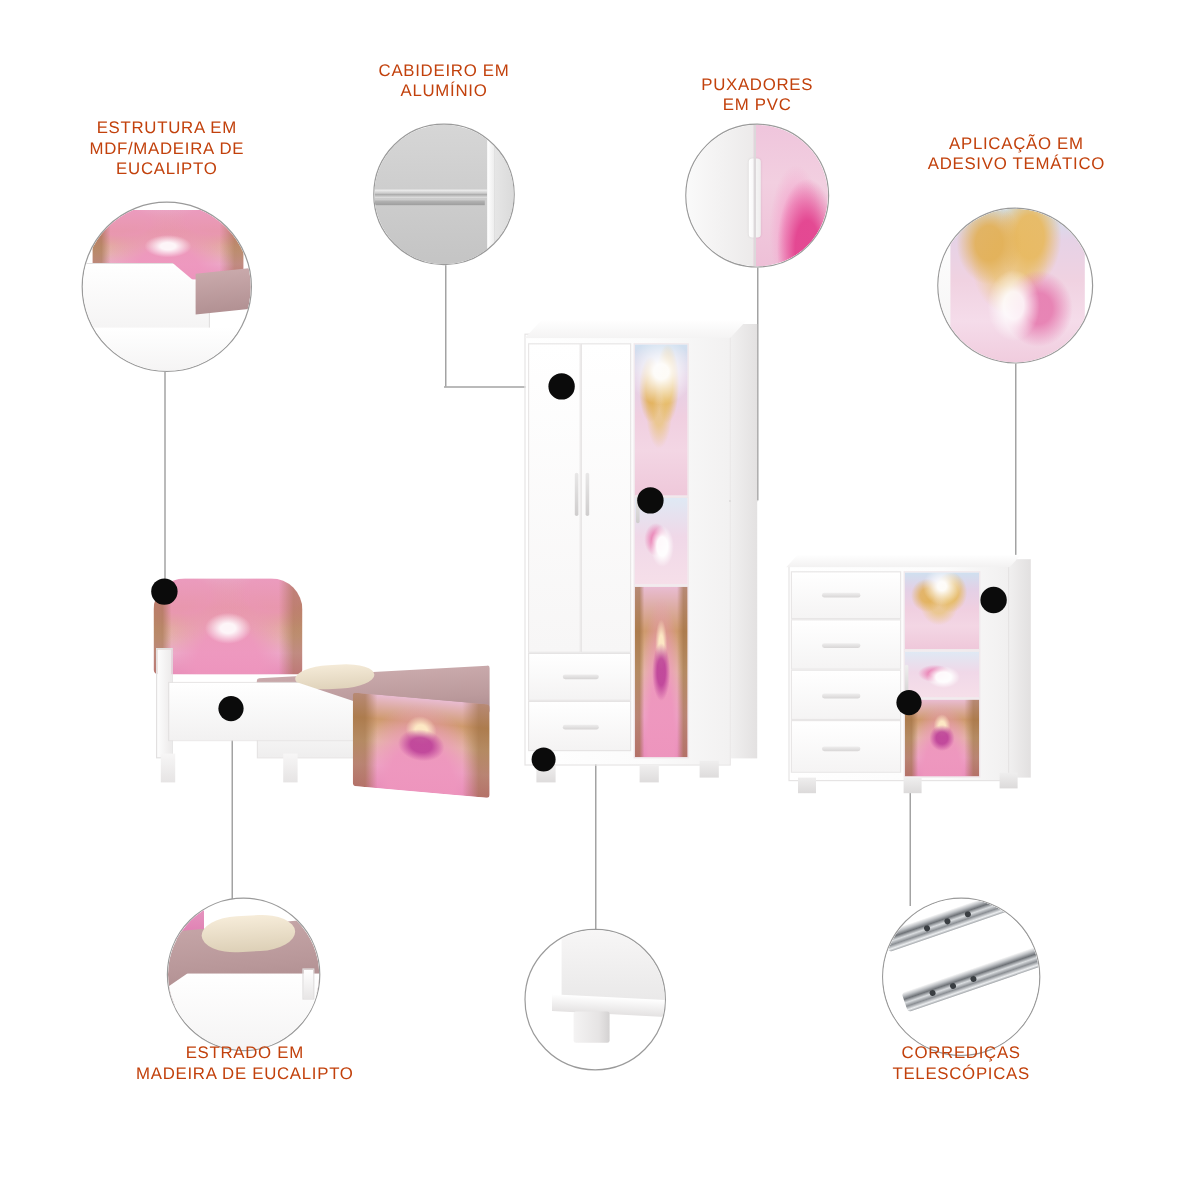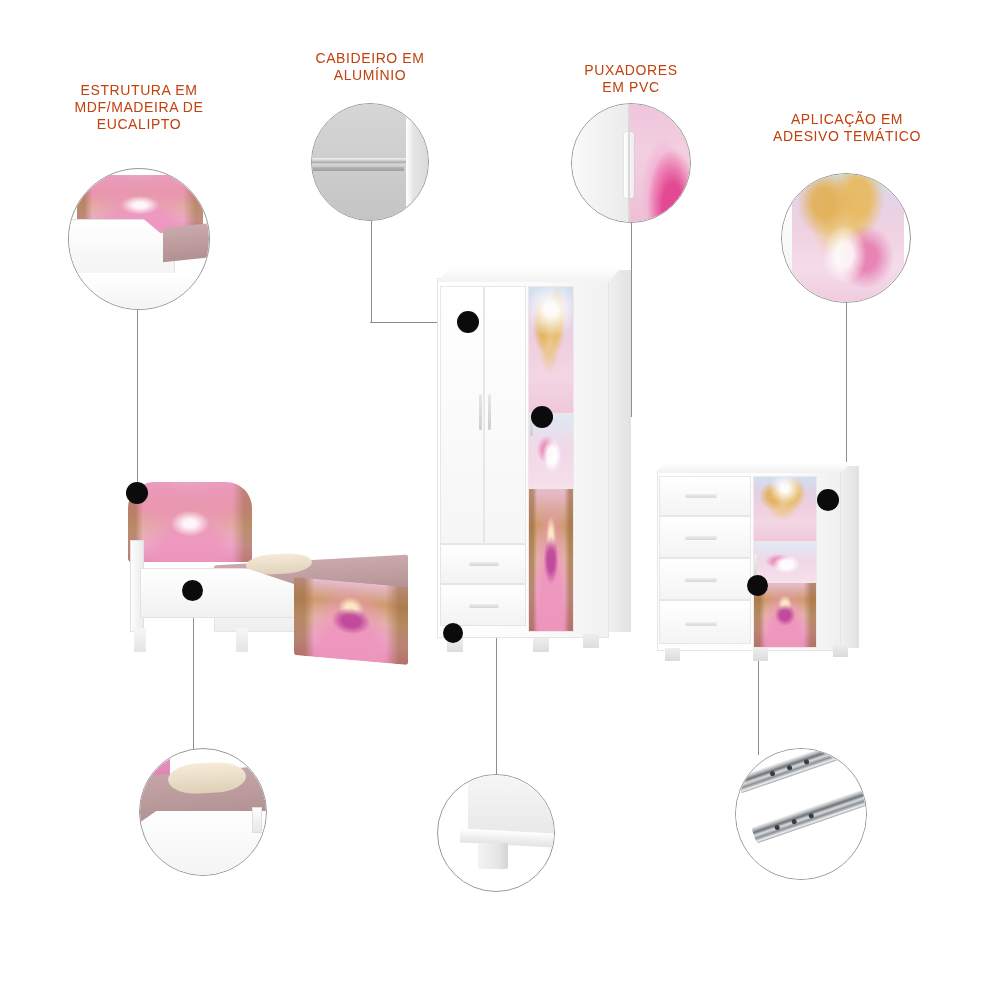--- a/index.html
+++ b/index.html
@@ -346,23 +346,27 @@
   </div>
 
   <div class="dot" style="left:126px; top:482px; width:22px; height:22px;"></div>
   <div class="dot" style="left:457px; top:311px; width:22px; height:22px;"></div>
   <div class="dot" style="left:531px; top:406px; width:22px; height:22px;"></div>
   <div class="dot" style="left:817px; top:489px; width:22px; height:22px;"></div>
   <div class="dot" style="left:182px; top:580px; width:21px; height:21px;"></div>
   <div class="dot" style="left:443px; top:623px; width:20px; height:20px;"></div>
   <div class="dot" style="left:747px; top:575px; width:21px; height:21px;"></div>
 
-  <div class="label" style="left:23px; top:82px; width:232px;">ESTRUTURA EM
+  <div class="label" style="left:23px; top:98px; width:232px;">ESTRUTURA EM
 MDF/MADEIRA DE
 EUCALIPTO</div>
   <div class="label" style="left:254px; top:50px; width:232px;">CABIDEIRO EM
 ALUMÍNIO</div>
   <div class="label" style="left:515px; top:62px; width:232px;">PUXADORES
 EM PVC</div>
   <div class="label" style="left:731px; top:111px; width:232px;">APLICAÇÃO EM
 ADESIVO TEMÁTICO</div>
+  <div class="label" style="left:71px; top:869px; width:266px;">ESTRADO EM
+MADEIRA DE EUCALIPTO</div>
+  <div class="label" style="left:685px; top:869px; width:232px;">CORREDIÇAS
+TELESCÓPICAS</div>
 
 </div>
 
 </body></html>

